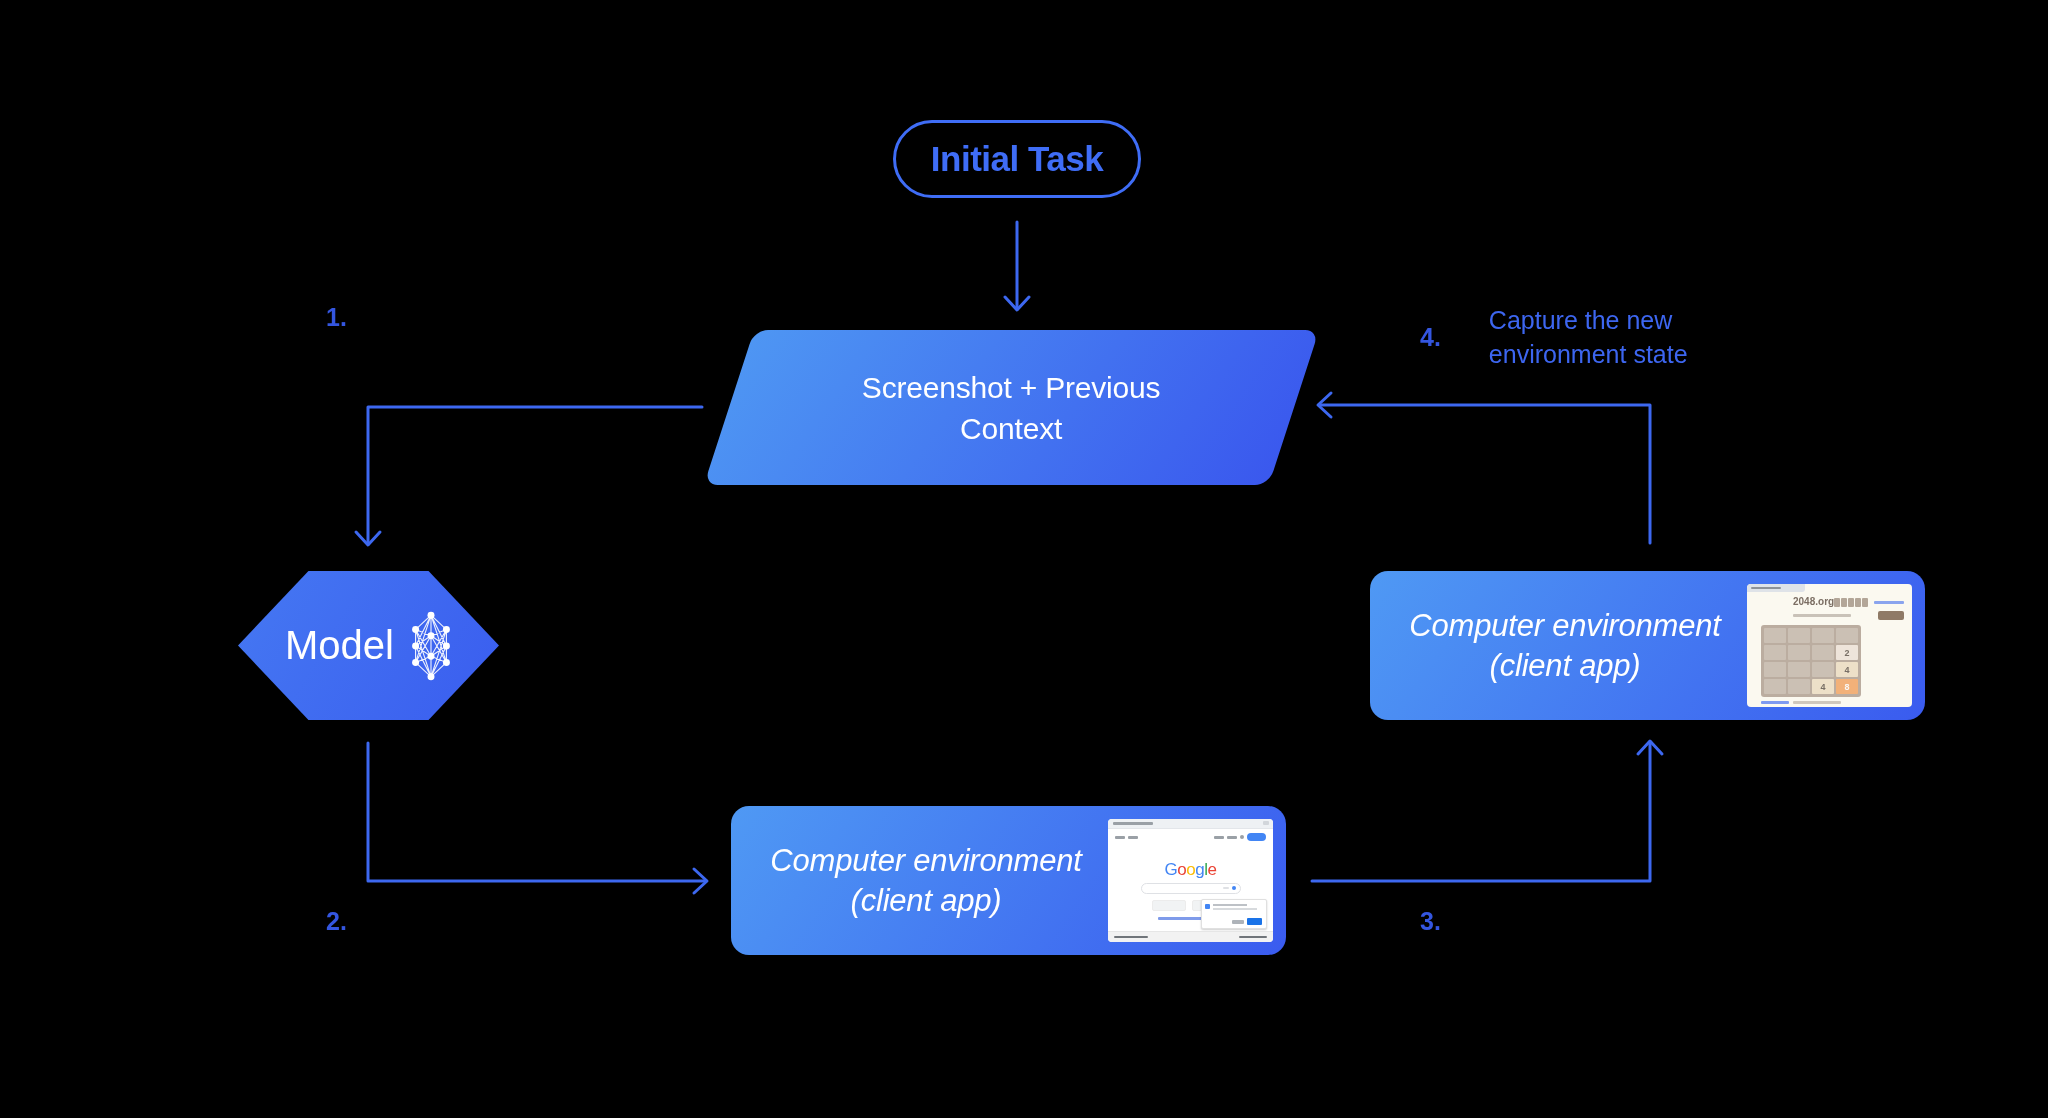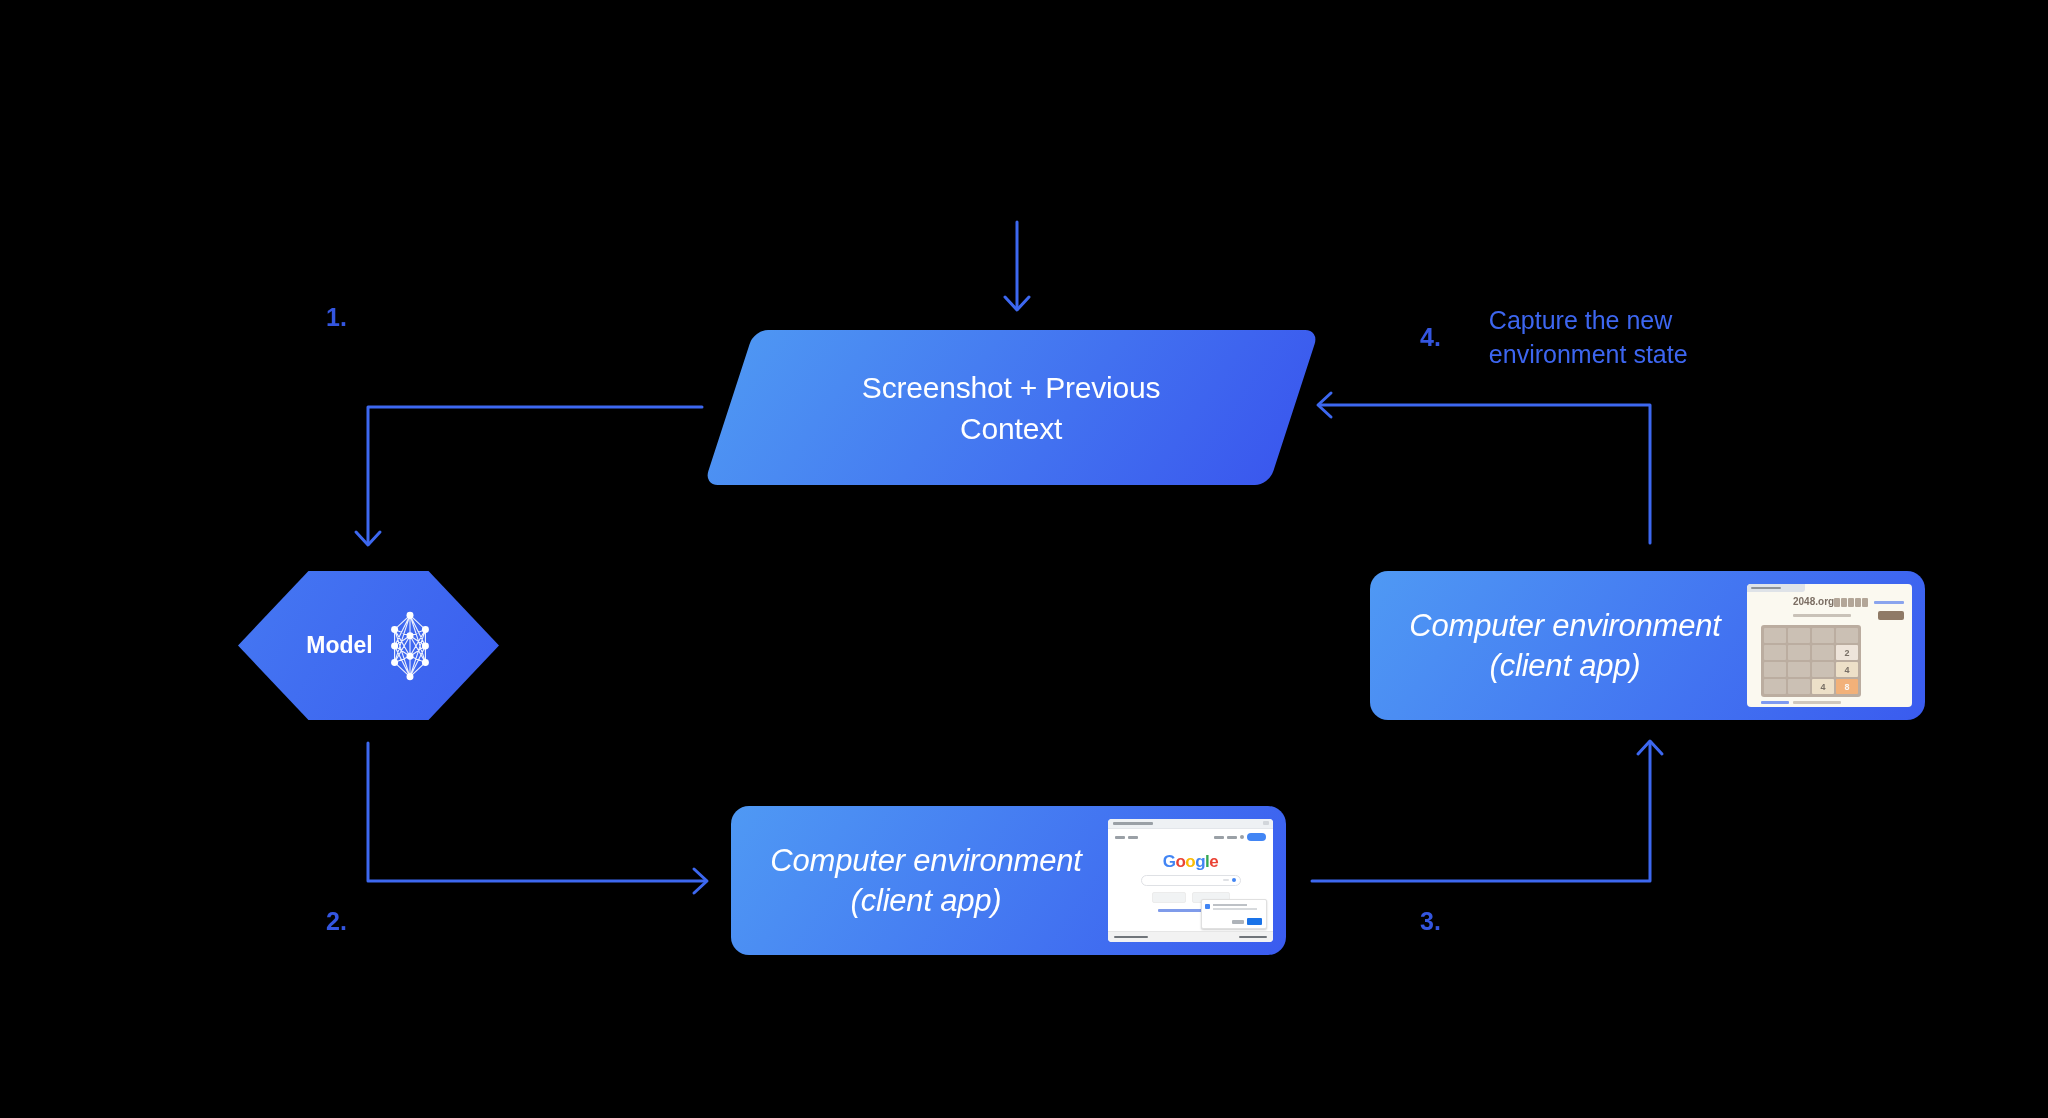--- a/index.html
+++ b/index.html
@@ -25,21 +25,21 @@
   }
   .para-inner{transform:skewX(18deg);text-align:center;color:#fff;font-size:30px;line-height:41px;font-weight:500;letter-spacing:-0.2px;}
 
   
   .hex{
     position:absolute;left:238px;top:571px;width:261px;height:149px;
     clip-path:polygon(0 50%,27% 0,73% 0,100% 50%,73% 100%,27% 100%);
     background:linear-gradient(120deg,#4578F2 0%,#3A5DEF 100%);
     display:flex;align-items:center;justify-content:center;gap:16px;
   }
-  .hex .hex-label{color:#fff;font-size:23px;font-weight:700;}
+  .hex .hex-label{color:#fff;font-size:40px;font-weight:400;}
 
   
   .envbox{
     position:absolute;width:555px;height:149px;border-radius:18px;box-sizing:border-box;
     background:linear-gradient(125deg,#4F99F4 0%,#3A5BEF 100%);
     display:flex;align-items:center;padding:0 13px;
   }
   .env-bottom{left:731px;top:806px;}
   .env-right{left:1370px;top:571px;}
   .env-text{flex:1;text-align:center;color:#fff;font-size:31px;line-height:40px;font-weight:500;letter-spacing:-0.2px;font-style:italic;}
@@ -57,21 +57,21 @@
   
   .gthumb{background:#fff;}
   .g-topbar{height:9px;background:#eef1f4;position:relative;border-bottom:1px solid #e3e6ea;}
   .g-topbar i{position:absolute;left:5px;top:3px;width:40px;height:3px;background:#9aa0a6;border-radius:1px;}
   .g-topbar b{position:absolute;right:4px;top:2px;width:6px;height:4px;background:#d2d6db;border-radius:1px;}
   .g-header{display:flex;justify-content:space-between;align-items:center;padding:4px 7px 0 7px;}
   .g-header .dl{display:flex;gap:3px;} .g-header .dr{display:flex;gap:3px;align-items:center;}
   .g-header i{width:10px;height:3px;background:#9aa0a6;border-radius:1px;display:block;}
   .g-dot{width:4px;height:4px;border-radius:50%;background:#9aa0a6;display:block;}
   .g-signin{width:19px;height:8px;border-radius:4px;background:#4285F4;display:block;}
-  .g-logo{margin-top:12px;text-align:center;font-size:17px;font-weight:700;letter-spacing:-0.5px;line-height:17px;}
+  .g-logo{margin-top:20px;text-align:center;font-size:17px;font-weight:400;letter-spacing:-0.5px;line-height:17px;}
   .g-search{width:100px;height:11px;box-sizing:border-box;border:1px solid #dfe1e5;border-radius:6px;margin:5px auto 0;position:relative;}
   .g-search .mic{position:absolute;right:4px;top:2px;width:4px;height:4px;border-radius:50%;background:#4285F4;}
   .g-search .dots{position:absolute;right:11px;top:3px;width:6px;height:2px;background:#dfe1e5;border-radius:1px;}
   .g-btns{display:flex;justify-content:center;gap:6px;margin-top:6px;}
   .g-btns i{height:9px;background:#f1f3f4;border-radius:2px;border:1px solid #ececec;display:block;}
   .g-btns .b1{width:32px;} .g-btns .b2{width:36px;}
   .g-lang{margin:6px auto 0;width:66px;height:3px;background:#7f9bea;border-radius:1px;}
   .g-dialog{position:absolute;right:6px;bottom:13px;width:64px;height:28px;background:#fff;border:1px solid #e0e0e0;border-radius:2px;box-shadow:0 1px 2px rgba(0,0,0,.2);}
   .g-dialog .gi{position:absolute;left:3px;top:4px;width:5px;height:5px;background:#4285F4;border-radius:1px;}
   .g-dialog .l1{position:absolute;left:11px;top:4px;width:34px;height:2px;background:#bdc1c6;}
@@ -115,20 +115,23 @@
     <path d="M368 743 V881 H705"></path>
     <path d="M694 869 L707 881 L694 893"></path>
 
     <path d="M1312 881 H1650 V743"></path>
     <path d="M1638 754 L1650 741 L1662 754"></path>
 
     <path d="M1650 543 V405 H1320"></path>
     <path d="M1331 393 L1318 405 L1331 417"></path>
   </svg>
 
+  <div class="pill">
+    <span>Initial Task</span>
+  </div>
 
   <div class="para">
     <div class="para-inner">
       <div>Screenshot + Previous</div>
       <div>Context</div>
     </div>
   </div>
 
   <div class="hex">
     <span class="hex-label">Model</span>

